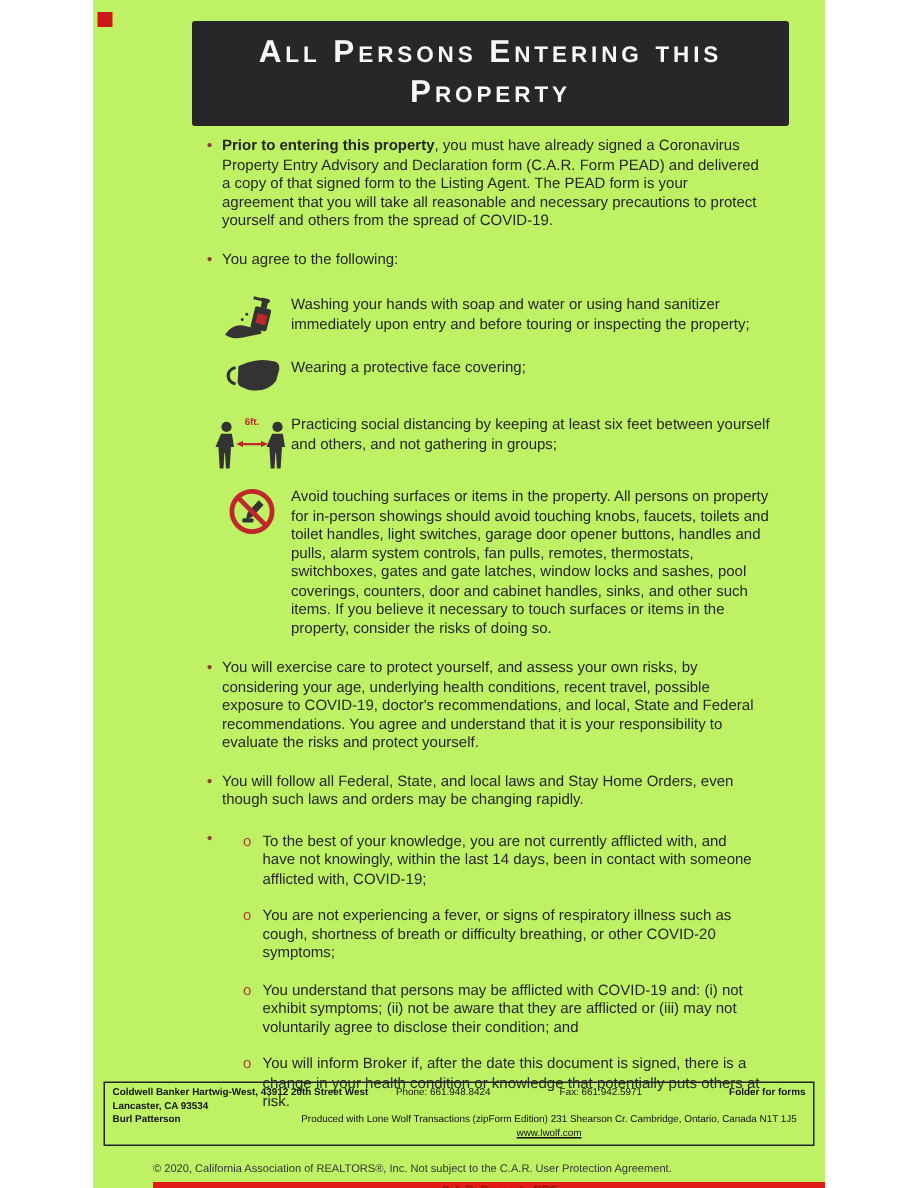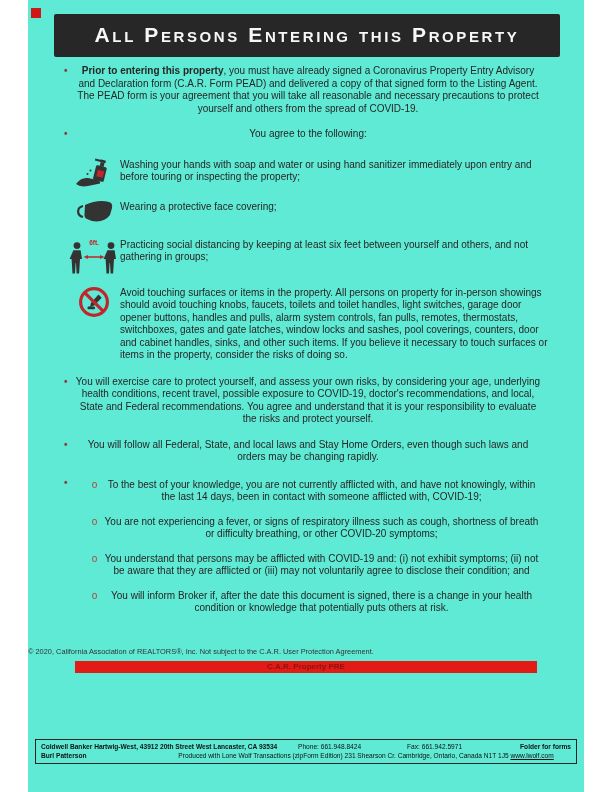--- a/index.html
+++ b/index.html
@@ -1,37 +1,37 @@
 <!DOCTYPE html>
 <html><head>
 <meta charset="utf-8">
 <style>
   * { margin:0; padding:0; box-sizing:border-box; }
   html,body { background:#ffffff; }
   body { font-family:"Liberation Sans", sans-serif; }
   .page {
-    position:relative; width:556px; height:792px; margin:0 auto;
-    background:#5eead4; color:#262626; overflow:hidden;
-    font-size:10px; line-height:12.5px;
+    position:relative; width:488px; height:792px; margin:0 auto;
+    background:#bef264; color:#262626; overflow:hidden;
+    font-size:10px; line-height:12.5px;padding-left:40px;
   }
   .corner-mark { position:absolute; left:3px; top:8px; width:10px; height:10px; background:#cf1717; }
 
   .banner {
     margin:14px 24px 0 26px; background:#272727; color:#f7f7f7;
     text-align:center; padding:7px 4px 9px; border-radius:2px;
   }
   .banner-line {
     font-variant:small-caps; font-weight:bold; font-size:21px; line-height:27px;
     letter-spacing:2.6px;
   }
 
   .bullet { display:flex; margin:0 42px 13px 36px; }
   .bullet.first { margin-top:8px; }
   .marker { flex:none; width:10px; color:#8e3b3b; font-weight:bold; }
-  .btext { flex:1;text-align:center; }
+  .btext { flex:1; }
   .btext b { font-weight:bold; }
 
   .icon-list { margin:16px 30px 0 40px; }
   .icon-row { display:flex; align-items:flex-start; }
   .icon-cell { flex:none; width:52px; display:flex; justify-content:center; padding-top:0; }
   .icon-text { flex:1; max-width:470px; padding-top:2px; }
   .mb8 { margin-bottom:8px; } .mb12 { margin-bottom:12px; } .mb14 { margin-bottom:14px; }
 
   .safety-head { font-weight:bold; }
   .sub-list { margin:2px 0 0 14px; }

